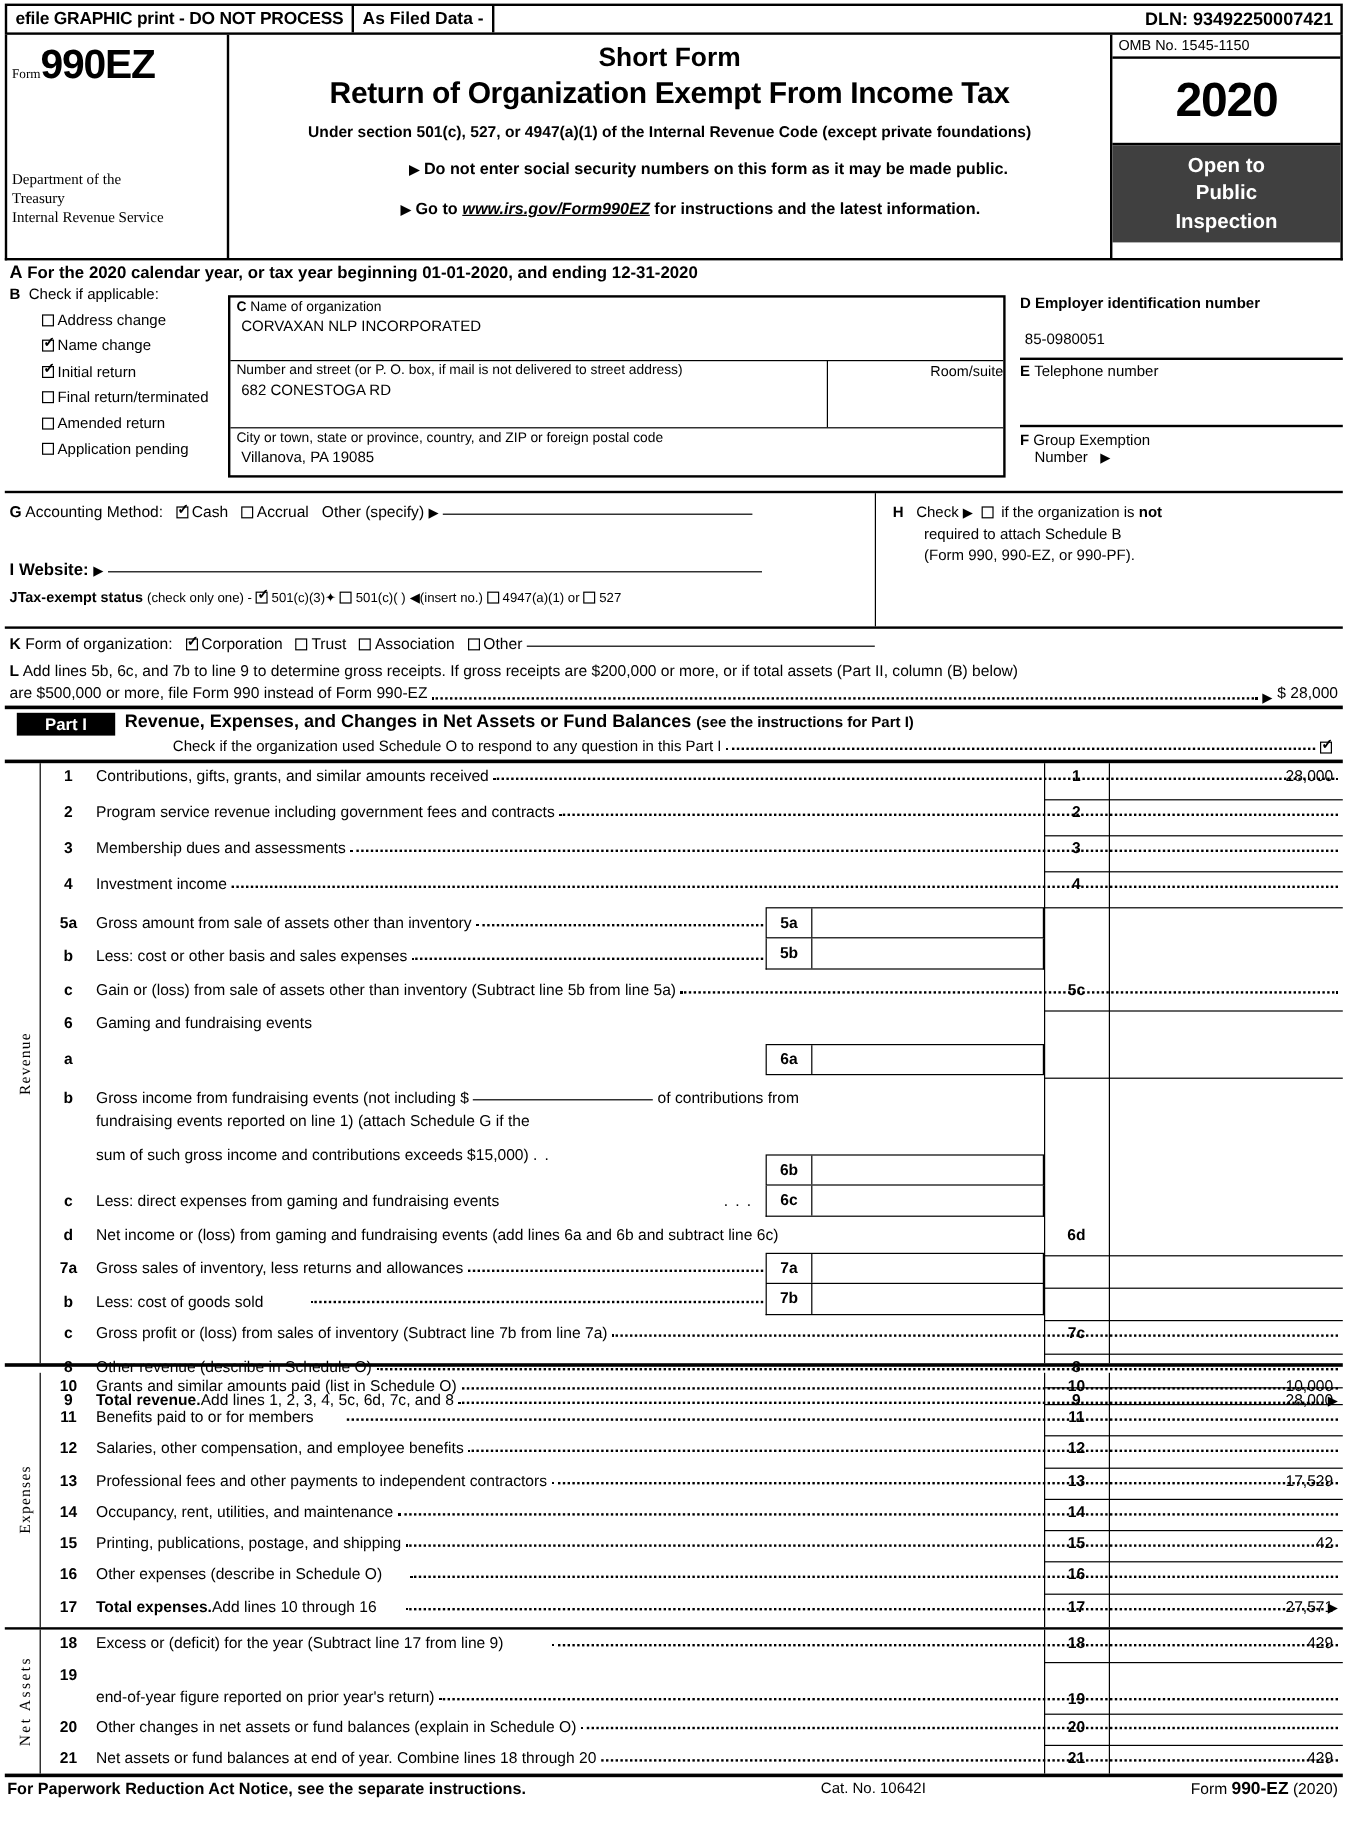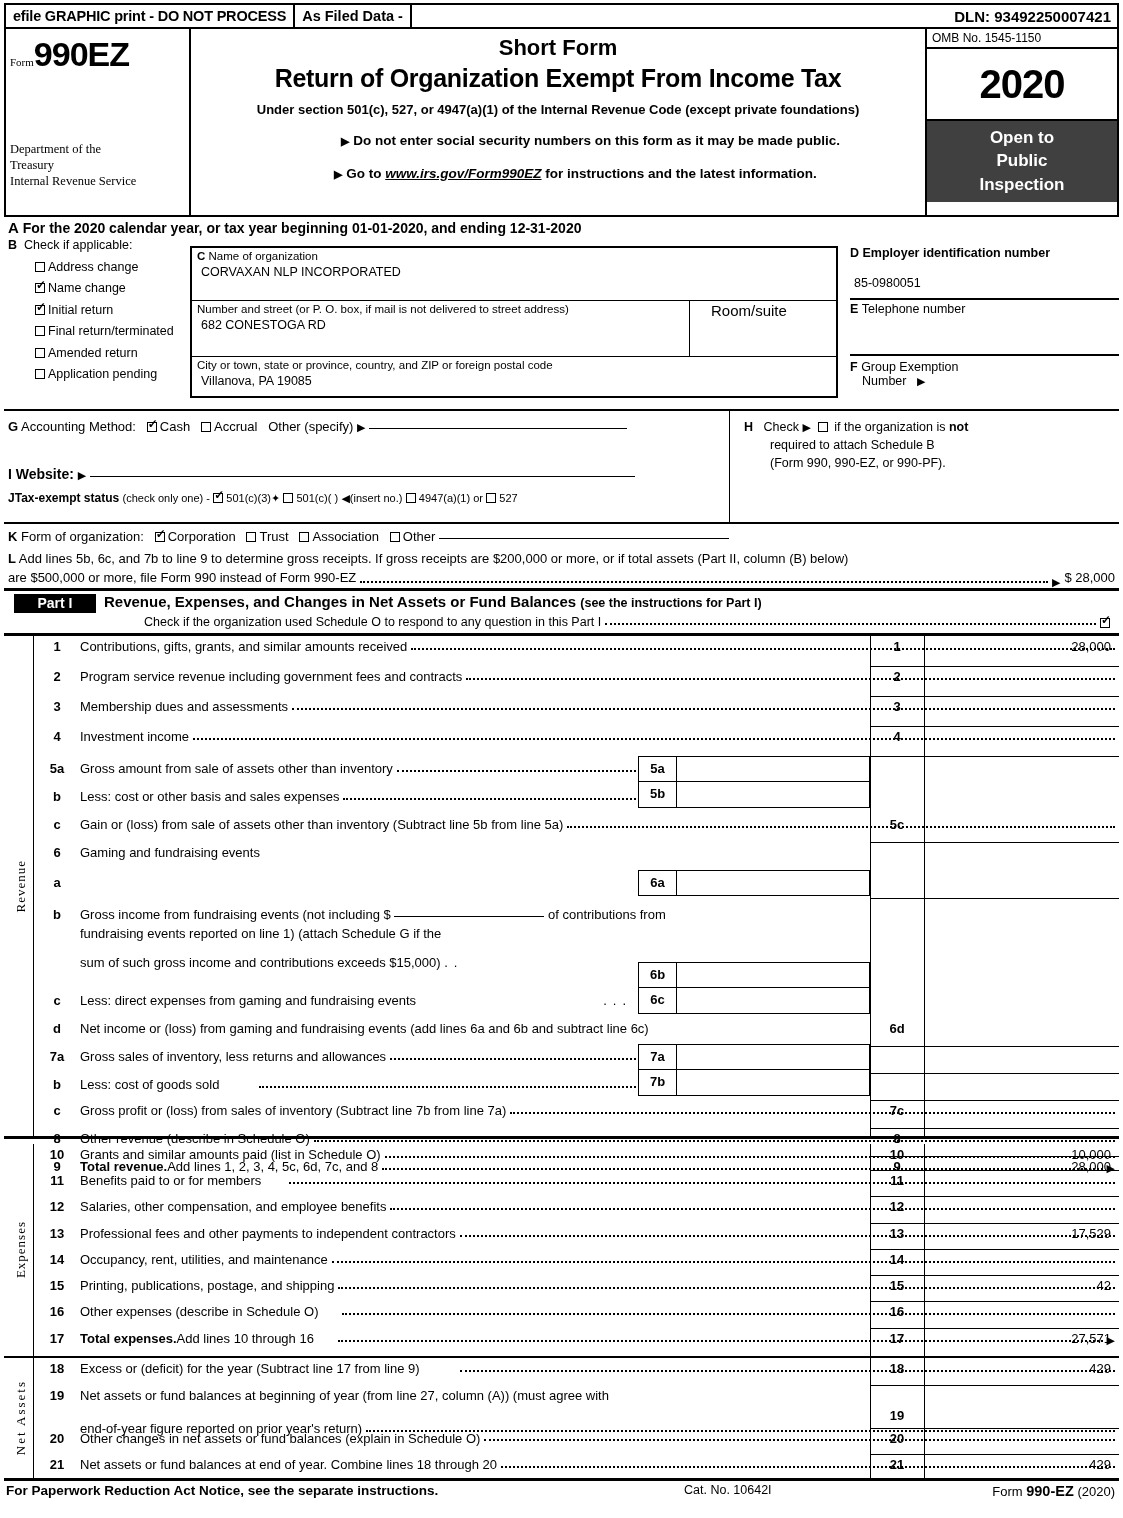--- a/index.html
+++ b/index.html
@@ -108,21 +108,21 @@
     border:2.5px solid #000;
   }
   .cbox .seg{ position:absolute; left:0; right:0; padding:2px 5px; }
   .cbox .seg1{ top:0; height:52px; }
   .cbox .seg2{ top:52px; height:56px; border-top:1.6px solid #000; }
   .cbox .seg3{ top:108px; height:44px; border-top:1.6px solid #000; }
   .cap{ font-size:11.5px; }
   .val{ font-size:12.5px; margin-top:3px; padding-left:4px; }
   .roomsuite{
     position:absolute; right:0; top:52px; width:147px; height:56px;
-    border-left:1.6px solid #000; padding:2px 21px; font-size:15px;
+    border-left:1.6px solid #000; padding:2px 0; font-size:12px;text-align:right;
   }
   .dcol{
     position:absolute; left:840px; top:8px; right:0; height:152px;
   }
   .dcol .dseg{ position:absolute; left:6px; right:0; }
   .dseg1{ top:0; height:52px; }
   .dseg2{ top:52px; height:56px; border-top:2px solid #000; padding-top:2px; }
   .dseg3{ top:108px; height:44px; border-top:2px solid #000; padding-top:4px; }
   .dh{ font-size:12.5px; font-weight:bold; }
   .dh-n{ font-weight:normal; }
@@ -596,21 +596,21 @@
           <span class="dots"></span>
         </div>
       </div>
       <div class="subbox" style="left:604px; top:408px; width:232px;">
         <div class="sbn">7a</div>
         <div style="position:absolute; left:38px; right:0; top:0; bottom:0; text-align:right; padding:2px 6px 0 0; font-size:13px;"></div>
       </div>
 
       <div class="ln" style="top:438px;">
         <div class="no">b</div>
-        <div class="txt" style="width:560px; display:flex; align-items:flex-end;">
+        <div class="txt" style="width:560px; display:flex; ">
           <span>Less: cost of goods sold</span>
           <span class="dots" style="margin-left:40px;"></span>
         </div>
       </div>
       <div class="subbox" style="left:604px; top:434px; width:232px; border-top:none;">
         <div class="sbn">7b</div>
         <div style="position:absolute; left:38px; right:0; top:0; bottom:0; text-align:right; padding:2px 6px 0 0; font-size:13px;"></div>
       </div>
 
       <div class="ln" style="top:464px;">
@@ -765,21 +765,20 @@
           <span class="dots" style="margin-left:40px;"></span>
         </div>
       </div>
       <div class="cellno" style="left:836px; top:0;">18</div>
       <div class="cellamt" style="left:890px; right:0; top:0;">429</div>
       <div class="hr" style="left:836px; right:0; top:27px;"></div>
 
       <div class="ln" style="top:27px;">
         <div class="no">19</div>
         <div class="txt" style="flex:1;">
-          <div>Net assets or fund balances at beginning of year (from line 27, column (A)) (must agree with</div>
           <div style="display:flex; align-items:flex-end; margin-top:18px;">
             <span>end-of-year figure reported on prior year's return)</span>
             <span class="dots"></span>
           </div>
         </div>
       </div>
       <div class="cellno" style="left:836px; top:47px;">19</div>
       <div class="cellamt" style="left:890px; right:0; top:47px;"></div>
       <div class="hr" style="left:836px; right:0; top:70px;"></div>
 

